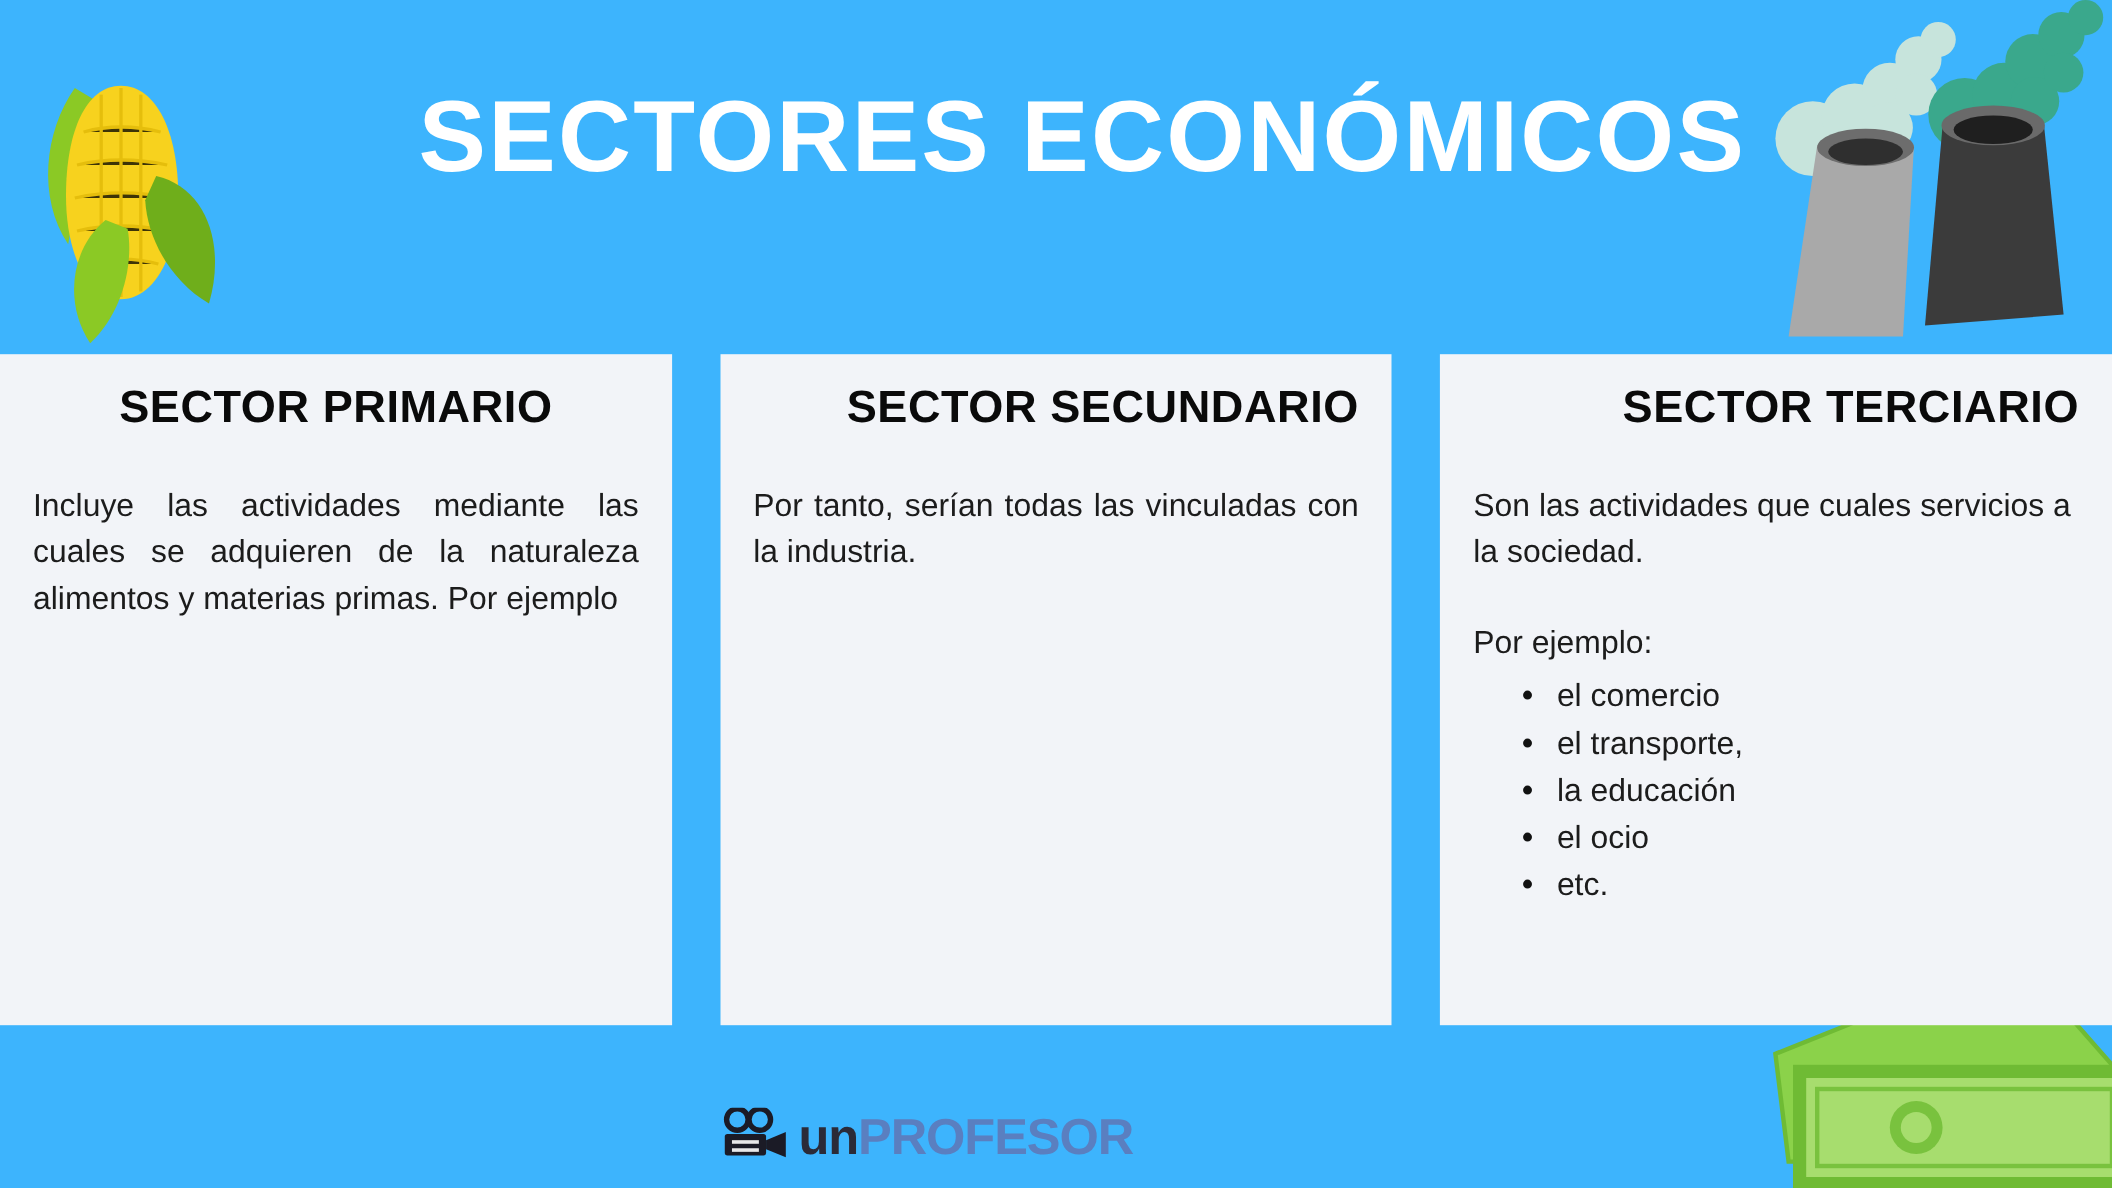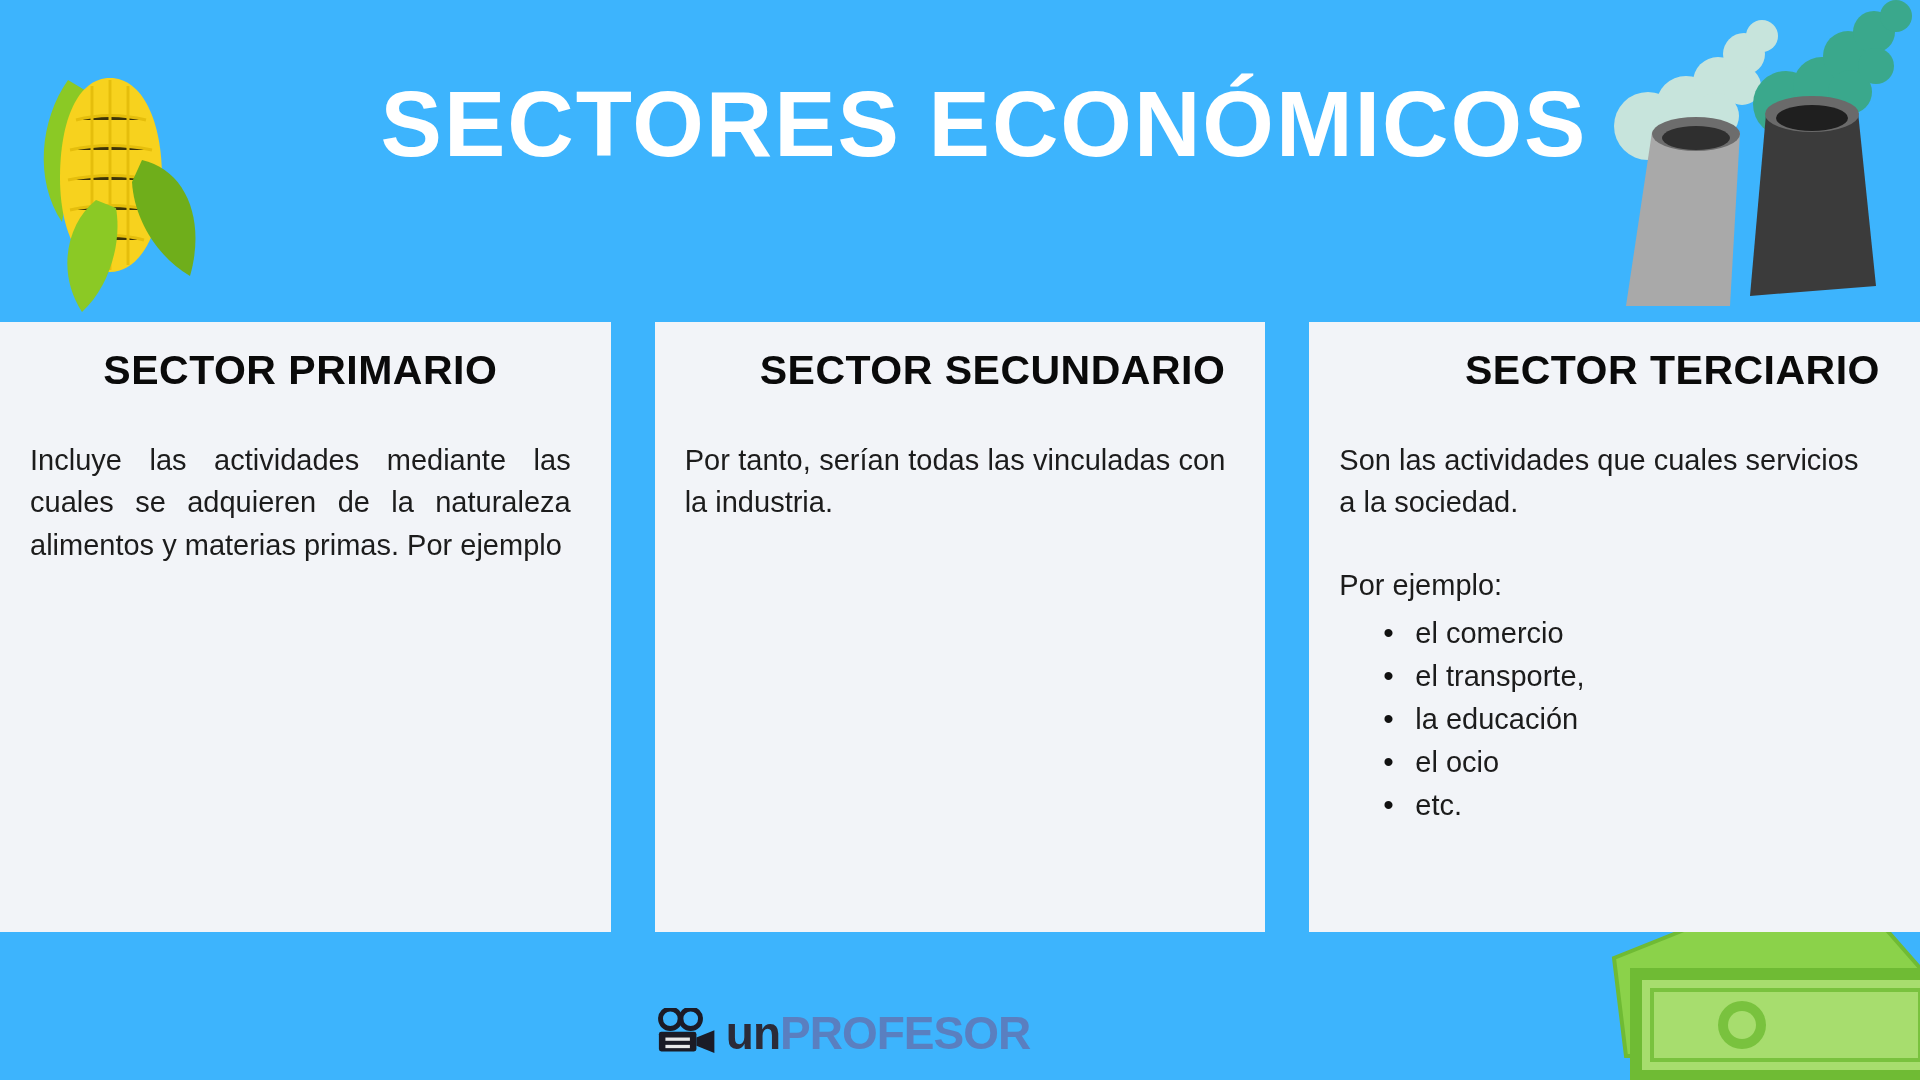--- a/index.html
+++ b/index.html
@@ -31,21 +31,21 @@
     display: flex;
     justify-content: center;
     align-items: flex-start;
     gap: 44px;
     z-index: 5;
   }
   .card {
     width: 687px;
     min-height: 610px;
     background: #f2f4f8;
-    padding: 26px 40px 26px 30px;
+    padding: 26px 30px 26px 30px;
   }
   .card-title {
     font-size: 41px;
     font-weight: 800;
     color: #0a0a0a;
     letter-spacing: 0.5px;
     text-align: center;
     line-height: 1.1;
     white-space: nowrap;
     margin-bottom: 46px;

